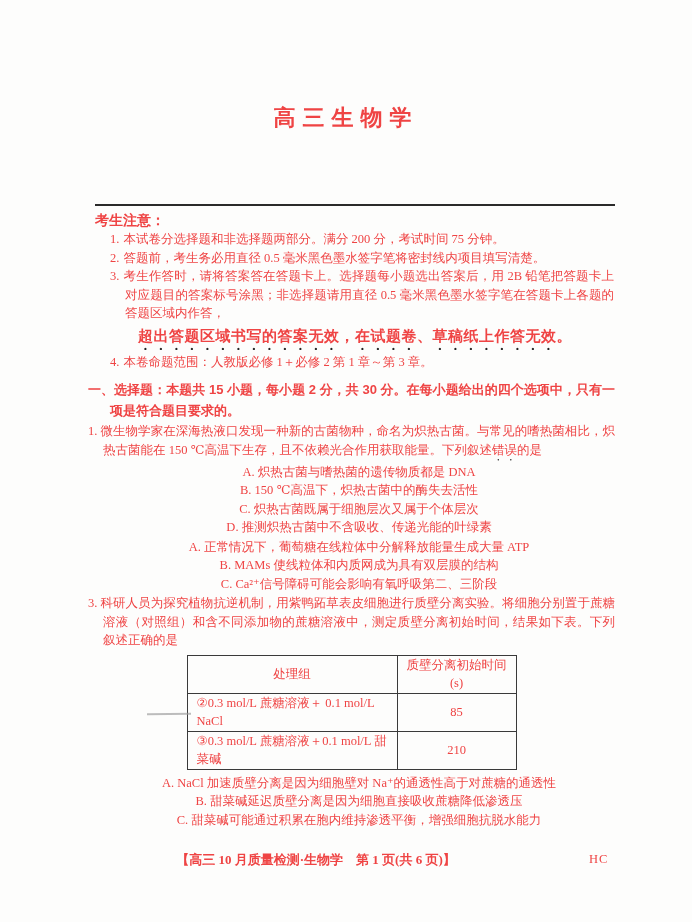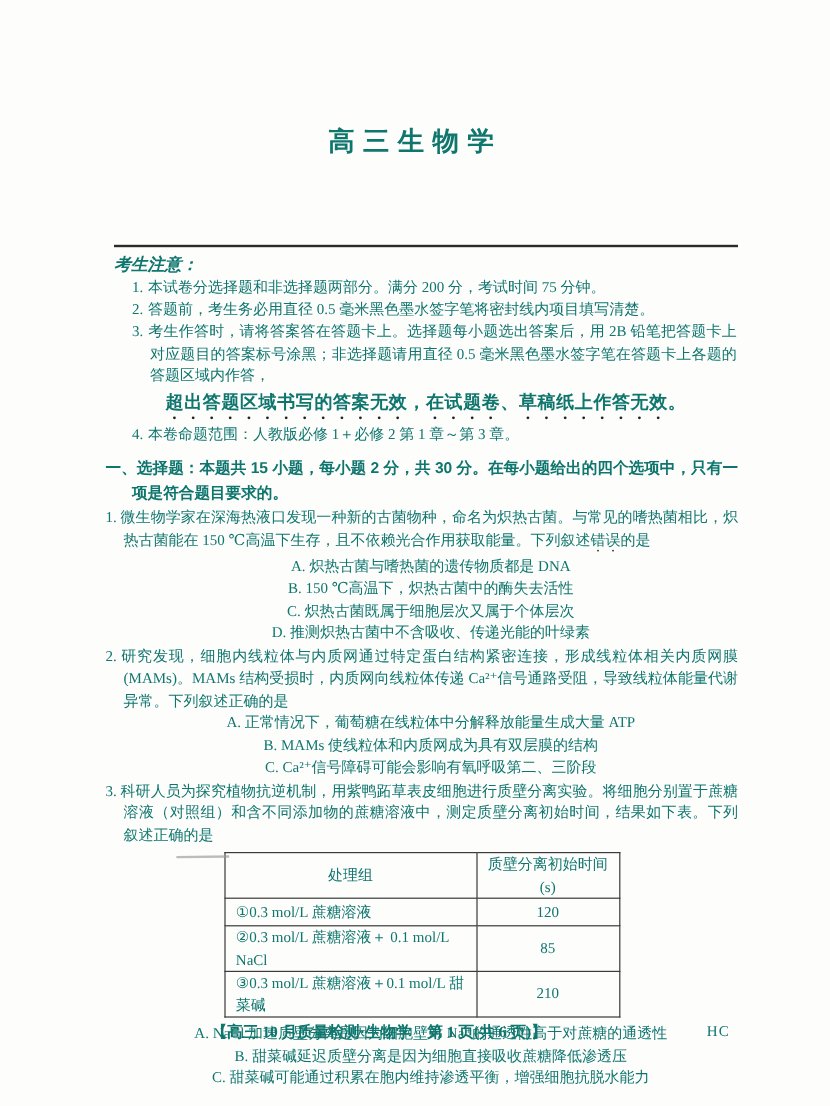--- a/index.html
+++ b/index.html
@@ -1,33 +1,33 @@
 <!DOCTYPE html>
 <html><head>
 <meta charset="utf-8">
 <style>
   html,body { margin:0; padding:0; background:#e8e8e8; }
   .page {
     position:relative; width:692px; height:922px; margin:0 auto;
-    background:#fdfdfc; color:#0f766e; overflow:hidden;
+    background:#fdfdfc; color:#ef4444; overflow:hidden;
     font-family:"Liberation Serif","DejaVu Serif",serif;
   }
   .title {
     padding-top:102px; text-align:center;
     font-size:22px; font-weight:700; letter-spacing:7px; line-height:32px;
   }
   .rule {
     margin:70px 77px 0 95px; height:0;
     border-top:2px solid #2a2a2a;
   }
   
   .notice { margin:4px 78px 0 95px; }
   .notice-heading {
     font-family:"Liberation Sans","DejaVu Sans",sans-serif;
-    font-weight:700; font-size:14px; line-height:20px;font-style:italic;
+    font-weight:700; font-size:14px; line-height:20px;
   }
   .n-item {
     font-size:12.5px; line-height:18.5px;
     padding-left:30px; text-indent:-15px;
     text-align:justify;
   }
   .n-item .n-num { margin-right:4px; }
   .notice-strong {
     display:block; text-indent:0; margin-left:13px;
     font-family:"Liberation Sans","DejaVu Sans",sans-serif;
@@ -109,41 +109,34 @@
       <div class="q-stem">
         <span class="q-num">1.</span><span>微生物学家在深海热液口发现一种新的古菌物种，命名为炽热古菌。与常见的嗜热菌相比，炽热古菌能在 150 ℃高温下生存，且不依赖光合作用获取能量。下列叙述</span><span class="emph">错误</span><span>的是</span>
       </div>
       <div class="opt">A. 炽热古菌与嗜热菌的遗传物质都是 DNA</div>
       <div class="opt">B. 150 ℃高温下，炽热古菌中的酶失去活性</div>
       <div class="opt">C. 炽热古菌既属于细胞层次又属于个体层次</div>
       <div class="opt">D. 推测炽热古菌中不含吸收、传递光能的叶绿素</div>
     </div>
 
     <div class="q">
-      <div class="q-stem">
-        <span class="q-num">2.</span><span>研究发现，细胞内线粒体与内质网通过特定蛋白结构紧密连接，形成线粒体相关内质网膜(MAMs)。MAMs 结构受损时，内质网向线粒体传递 Ca²⁺信号通路受阻，导致线粒体能量代谢异常。下列叙述正确的是</span>
-      </div>
       <div class="opt">A. 正常情况下，葡萄糖在线粒体中分解释放能量生成大量 ATP</div>
       <div class="opt">B. MAMs 使线粒体和内质网成为具有双层膜的结构</div>
       <div class="opt">C. Ca²⁺信号障碍可能会影响有氧呼吸第二、三阶段</div>
     </div>
 
     <div class="q">
       <div class="q-stem">
         <span class="q-num">3.</span><span>科研人员为探究植物抗逆机制，用紫鸭跖草表皮细胞进行质壁分离实验。将细胞分别置于蔗糖溶液（对照组）和含不同添加物的蔗糖溶液中，测定质壁分离初始时间，结果如下表。下列叙述正确的是</span>
       </div>
       <table class="qtable">
         <tbody>
             <tr>
           <th class="c1">处理组</th>
           <th class="c2">质壁分离初始时间(s)</th>
-        </tr>
-        <tr>
-          <td class="c1">①0.3 mol/L 蔗糖溶液</td>
-          <td class="c2">120</td>
         </tr>
         <tr>
           <td class="c1">②0.3 mol/L 蔗糖溶液＋ 0.1 mol/L NaCl</td>
           <td class="c2">85</td>
         </tr>
         <tr>
           <td class="c1">③0.3 mol/L 蔗糖溶液＋0.1 mol/L 甜菜碱</td>
           <td class="c2">210</td>
         </tr>
       </tbody>

